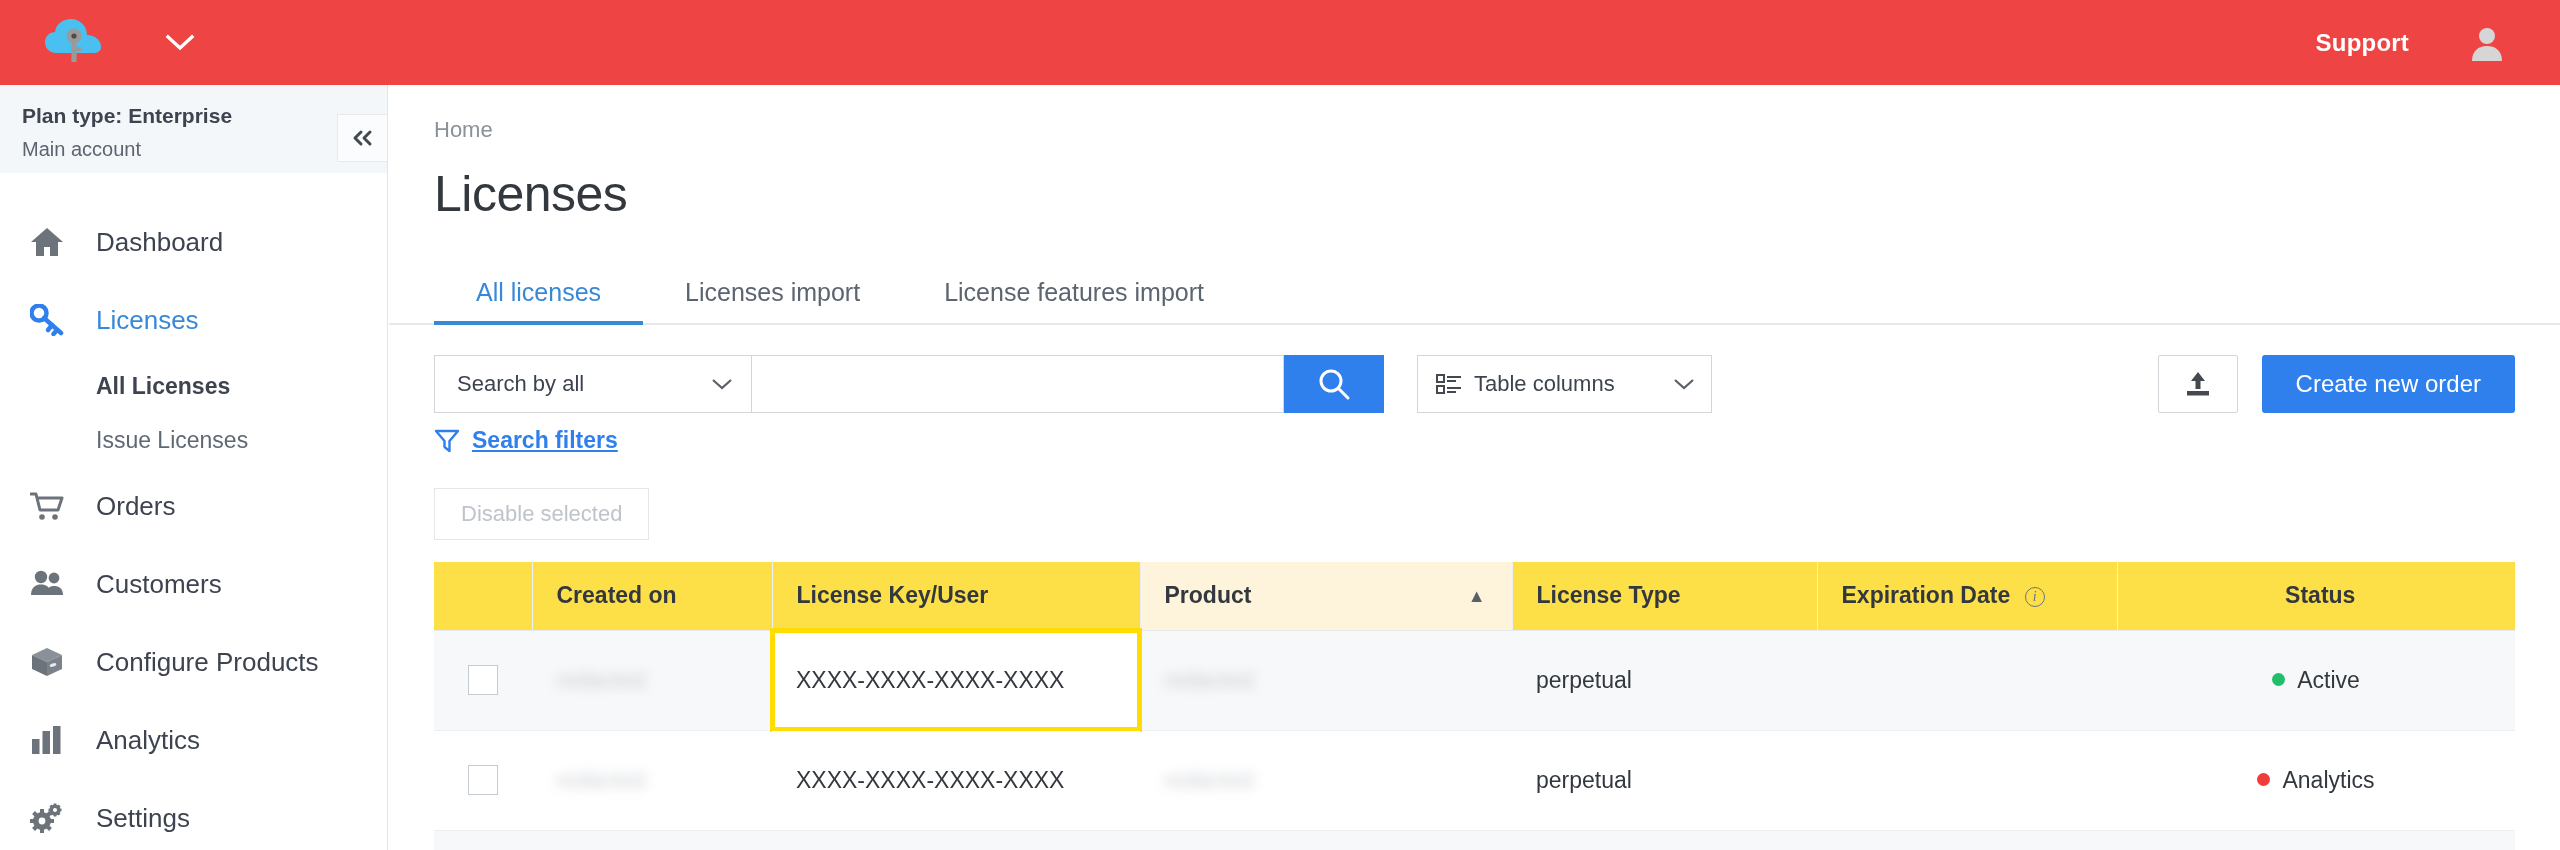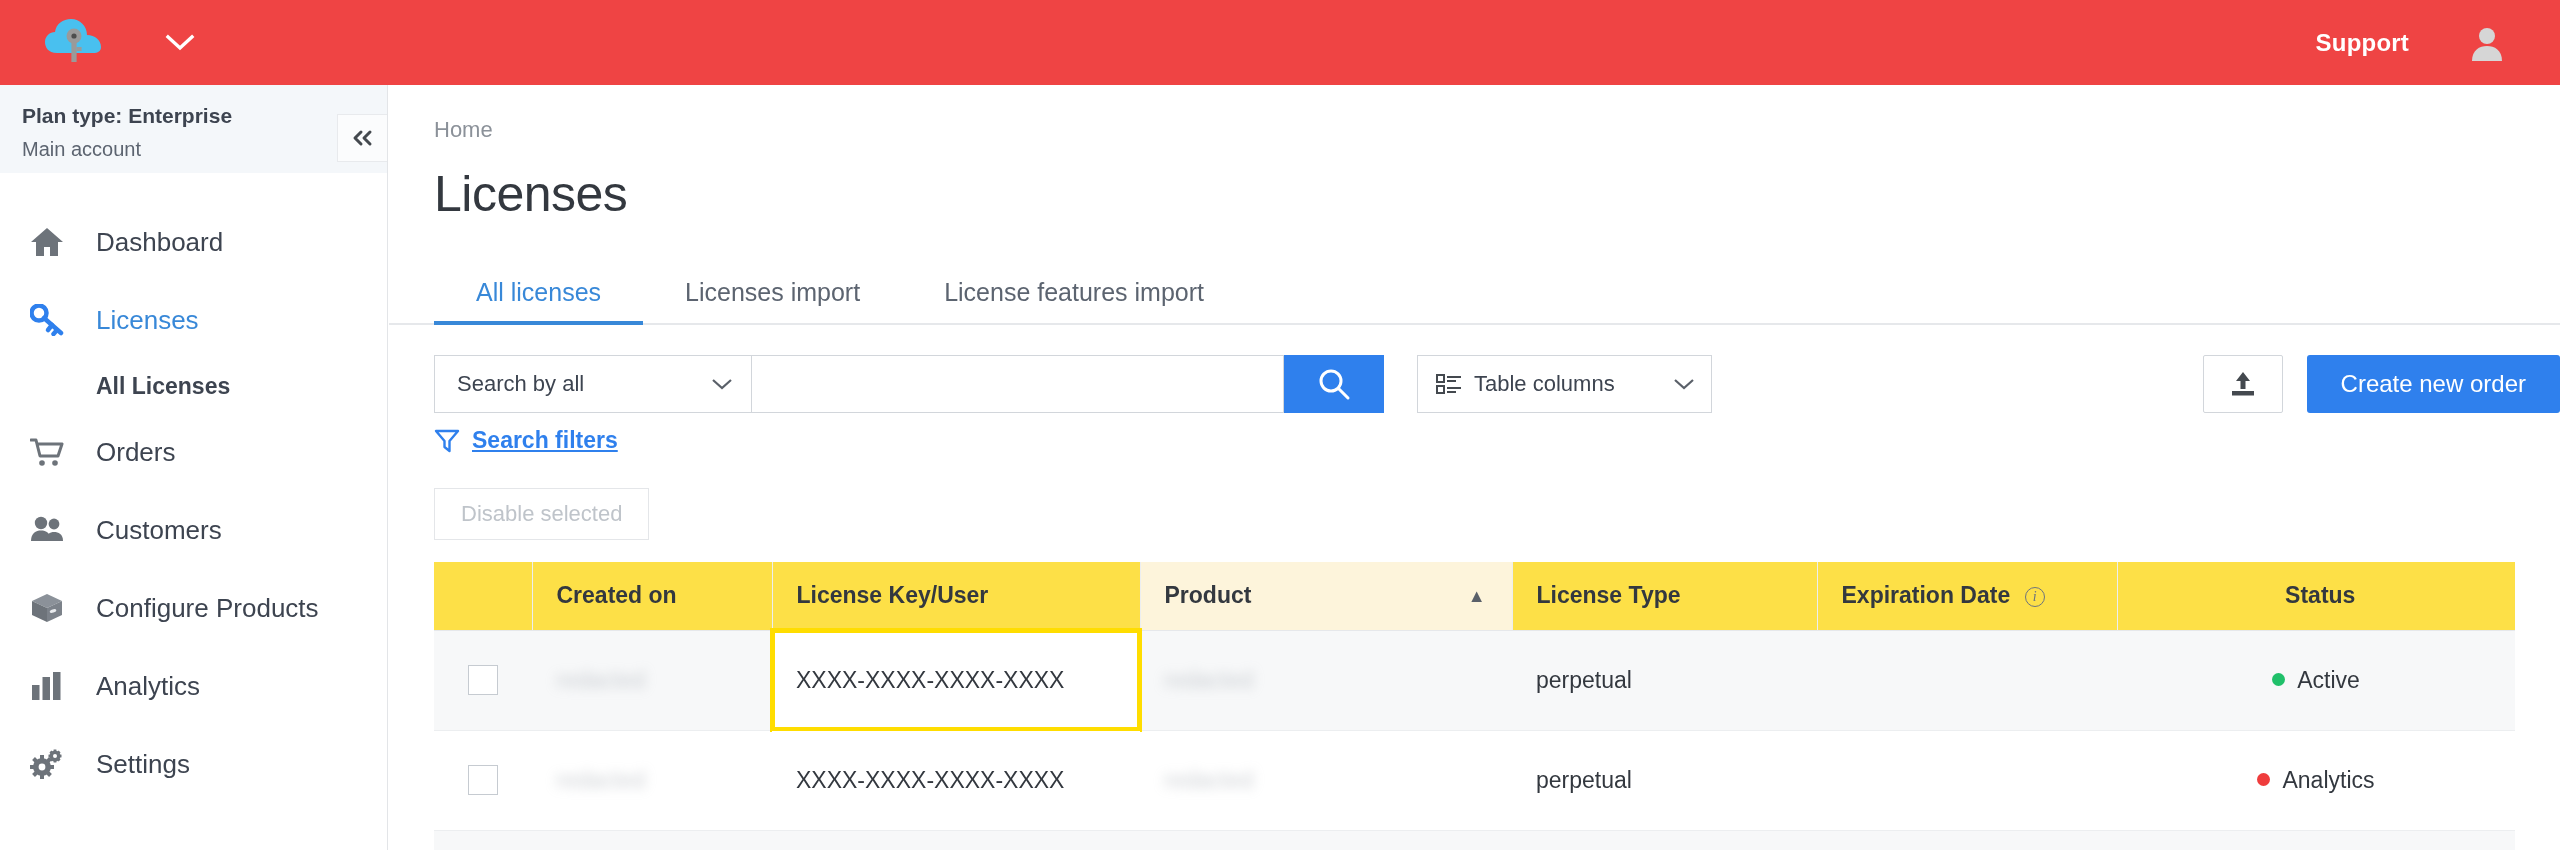--- a/index.html
+++ b/index.html
@@ -216,20 +216,21 @@
     padding: 0 16px 0 18px;
     font-size: 22px;
     color: #3d4450;
     cursor: pointer;
     justify-content: space-between;
   }
   .toolbar-right {
     margin-left: auto;
     display: flex;
     align-items: center;
+    padding-right: 45px;
   }
   .upload-btn {
     width: 80px; height: 58px;
     border: 1px solid #d2d6db;
     background: #fff;
     display: flex;
     align-items: center;
     justify-content: center;
     cursor: pointer;
     border-radius: 2px;
@@ -428,20 +429,23 @@
           <path d="M14 14 L31 29" stroke="#2f80ed" stroke-width="4.5" stroke-linecap="round"></path>
           <path d="M22 21 L18 26" stroke="#2f80ed" stroke-width="4.5" stroke-linecap="round"></path>
           <path d="M27 26 L23.5 30" stroke="#2f80ed" stroke-width="4.5" stroke-linecap="round"></path>
         </svg>
       </span>
       <span class="nav-label">Licenses</span>
     </div>
 
     <div class="sub-item current">
       <span class="sub-label">All Licenses</span>
+    </div>
+    <div class="sub-item">
+      <span class="sub-label">Issue Licenses</span>
     </div>
 
     <div class="nav-item">
       <span class="nav-icon">
         <svg width="34" height="32" viewBox="0 0 34 32">
           <path d="M1 4 L6 4 L10 20 L28 20 L32 8 L8 8" fill="none" stroke="#6d737a" stroke-width="3" stroke-linejoin="round" stroke-linecap="round"></path>
           <circle cx="12" cy="27" r="2.8" fill="#6d737a"></circle>
           <circle cx="25" cy="27" r="2.8" fill="#6d737a"></circle>
         </svg>
       </span>

